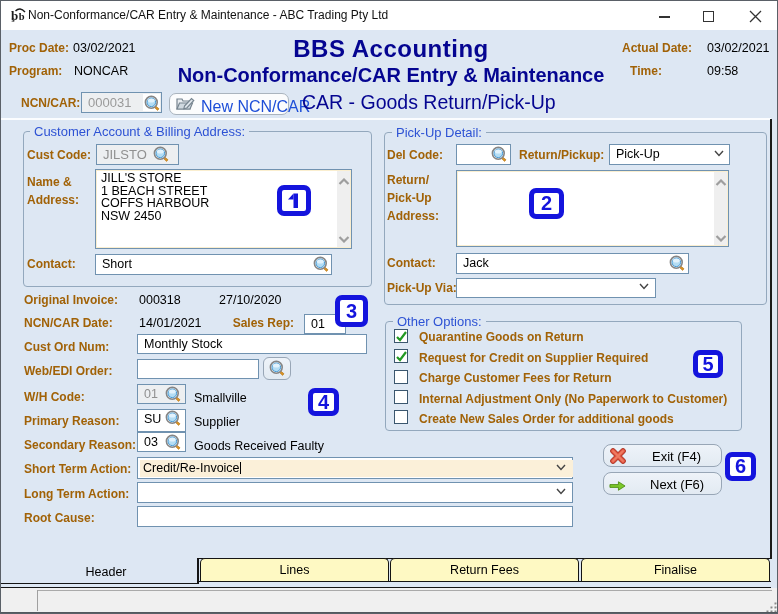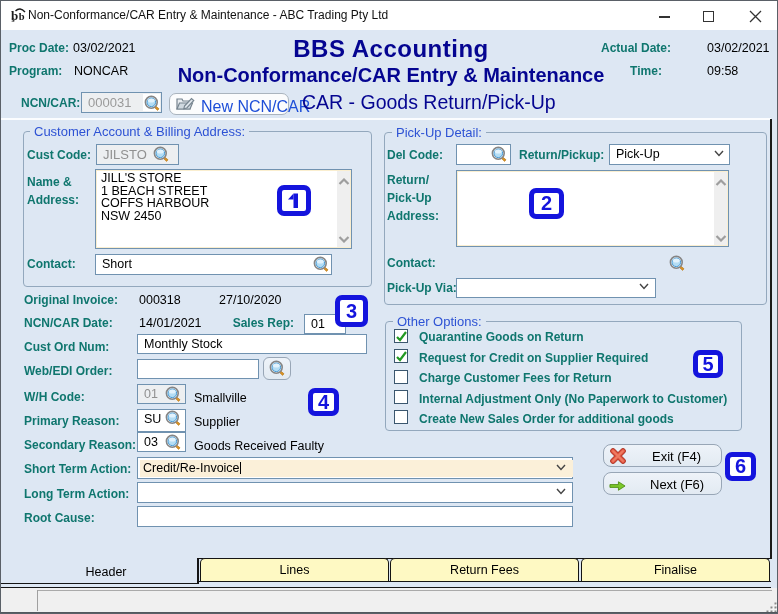--- a/index.html
+++ b/index.html
@@ -1,16 +1,16 @@
 <!DOCTYPE html>
 <html><head><meta charset="utf-8"><style>
 html,body{margin:0;padding:0}
 #win{position:relative;width:778px;height:614px;background:#dde7f3;font-family:"Liberation Sans",sans-serif;overflow:hidden;box-sizing:border-box;border:1px solid #5a6067}
 .ab{position:absolute}
-.lbl{position:absolute;font:bold 12px "Liberation Sans",sans-serif;color:#0f766e;white-space:nowrap}
+.lbl{position:absolute;font:bold 12px "Liberation Sans",sans-serif;color:#a16207;white-space:nowrap}
 .val{position:absolute;font:12.5px "Liberation Sans",sans-serif;color:#000;white-space:nowrap}
 .in{position:absolute;background:#fff;border:1.5px solid #7092b0;box-sizing:border-box;font:12.5px "Liberation Sans",sans-serif;color:#000;padding:2px 0 0 6px;white-space:nowrap}
 .dis{background:#edeff1;color:#909090}
 .fs{position:absolute;border:1px solid #93a8bd;border-radius:4px;box-sizing:border-box}
 .leg{position:absolute;font:13px "Liberation Sans",sans-serif;color:#2d52d4;background:#dde7f3;padding:0 4px;white-space:nowrap}
 .callout{position:absolute;background:#fff;border:5px solid #1414dd;border-radius:7px;box-sizing:border-box;color:#1414dd;font:bold 20px "Liberation Sans",sans-serif;text-align:center;line-height:21px}
 .cb{position:absolute;width:14px;height:14px;background:#fff;border:1.5px solid #3a566e;box-sizing:border-box}
 .btn{position:absolute;border:1px solid #98a6b6;border-radius:8px;background:linear-gradient(#eef3f9,#e2eaf2);box-sizing:border-box}
 .btxt{position:absolute;font:13px "Liberation Sans",sans-serif;color:#000;white-space:nowrap}
 .tab{position:absolute;border:1.5px solid #141414;border-bottom:none;border-radius:5px 5px 0 0;box-sizing:border-box;background:#fef9c3;text-align:center;font:12.5px "Liberation Sans",sans-serif;padding-top:4px}
@@ -30,21 +30,21 @@
 <svg class="ab" style="left:748px;top:9px" width="13" height="13">
       <path d="M1 1 L12 12 M12 1 L1 12" stroke="#333" stroke-width="1.3"></path>
     </svg>
 
 <div class="lbl" style="left:8px;top:40px">Proc Date:</div>
 <div class="val" style="left:72px;top:40px">03/02/2021</div>
 <div class="lbl" style="left:8px;top:63px">Program:</div>
 <div class="val" style="left:73px;top:63px">NONCAR</div>
 <div class="ab" style="left:100px;top:34px;width:580px;text-align:center;font:bold 24px 'Liberation Sans',sans-serif;letter-spacing:.5px;color:#050591">BBS Accounting</div>
 <div class="ab" style="left:100px;top:63px;width:580px;text-align:center;font:bold 20px 'Liberation Sans',sans-serif;color:#050591">Non-Conformance/CAR Entry &amp; Maintenance</div>
-<div class="lbl" style="left:600px;top:40px;width:91px;">Actual Date:</div>
+<div class="lbl" style="left:600px;top:40px;width:91px;text-align:right">Actual Date:</div>
 <div class="val" style="left:706px;top:40px">03/02/2021</div>
 <div class="lbl" style="left:600px;top:63px;width:90px;text-align:center">Time:</div>
 <div class="val" style="left:706px;top:63px">09:58</div>
 
 <div class="lbl" style="left:20px;top:95px;width:58px;text-align:center">NCN/CAR:</div>
 <div class="in dis" style="left:80px;top:91px;width:81px;height:21px;font-size:13px;padding-top:2px;color:#9a9a9a">000031</div>
     <div class="ab" style="left:142px;top:93px;width:17px;height:17px;background:#fff"></div>
 <svg class="ab" style="left:143px;top:94px" width="17" height="17">
       <use href="#mag"></use>
     </svg>
@@ -104,20 +104,21 @@
 <div class="in" style="left:455px;top:169px;width:273px;height:77px;box-shadow:inset 0 0 0 1px #faeecf"></div>
     <div class="ab" style="left:713px;top:171px;width:13px;height:73px;background:#efefef"></div>
 <svg class="ab" style="left:714px;top:178px" width="12" height="8">
       <path d="M1.5 6 L6 1.5 L10.5 6" stroke="#9e9e9e" stroke-width="2.2" fill="none"></path>
     </svg>
 <svg class="ab" style="left:714px;top:233px" width="12" height="8">
       <path d="M1.5 2 L6 6.5 L10.5 2" stroke="#9e9e9e" stroke-width="2.2" fill="none"></path>
     </svg>
 <div class="callout" style="left:528px;top:187px;width:35px;height:31px;line-height:21px">2</div>
 <div class="lbl" style="left:386px;top:255px">Contact:</div>
+<div class="in" style="left:455px;top:252px;width:233px;height:21px">Jack</div>
 <svg class="ab" style="left:668px;top:254px" width="17" height="17">
       <use href="#mag"></use>
     </svg>
 <div class="lbl" style="left:386px;top:280px">Pick-Up Via:</div>
 <div class="in" style="left:455px;top:277px;width:200px;height:20px"></div>
 <svg class="ab" style="left:638px;top:282px" width="10" height="7">
       <path d="M1 1 L5 5.5 L9 1" stroke="#444" stroke-width="1.4" fill="none"></path>
     </svg>
 
 <div class="lbl" style="left:23px;top:292px">Original Invoice:</div>

